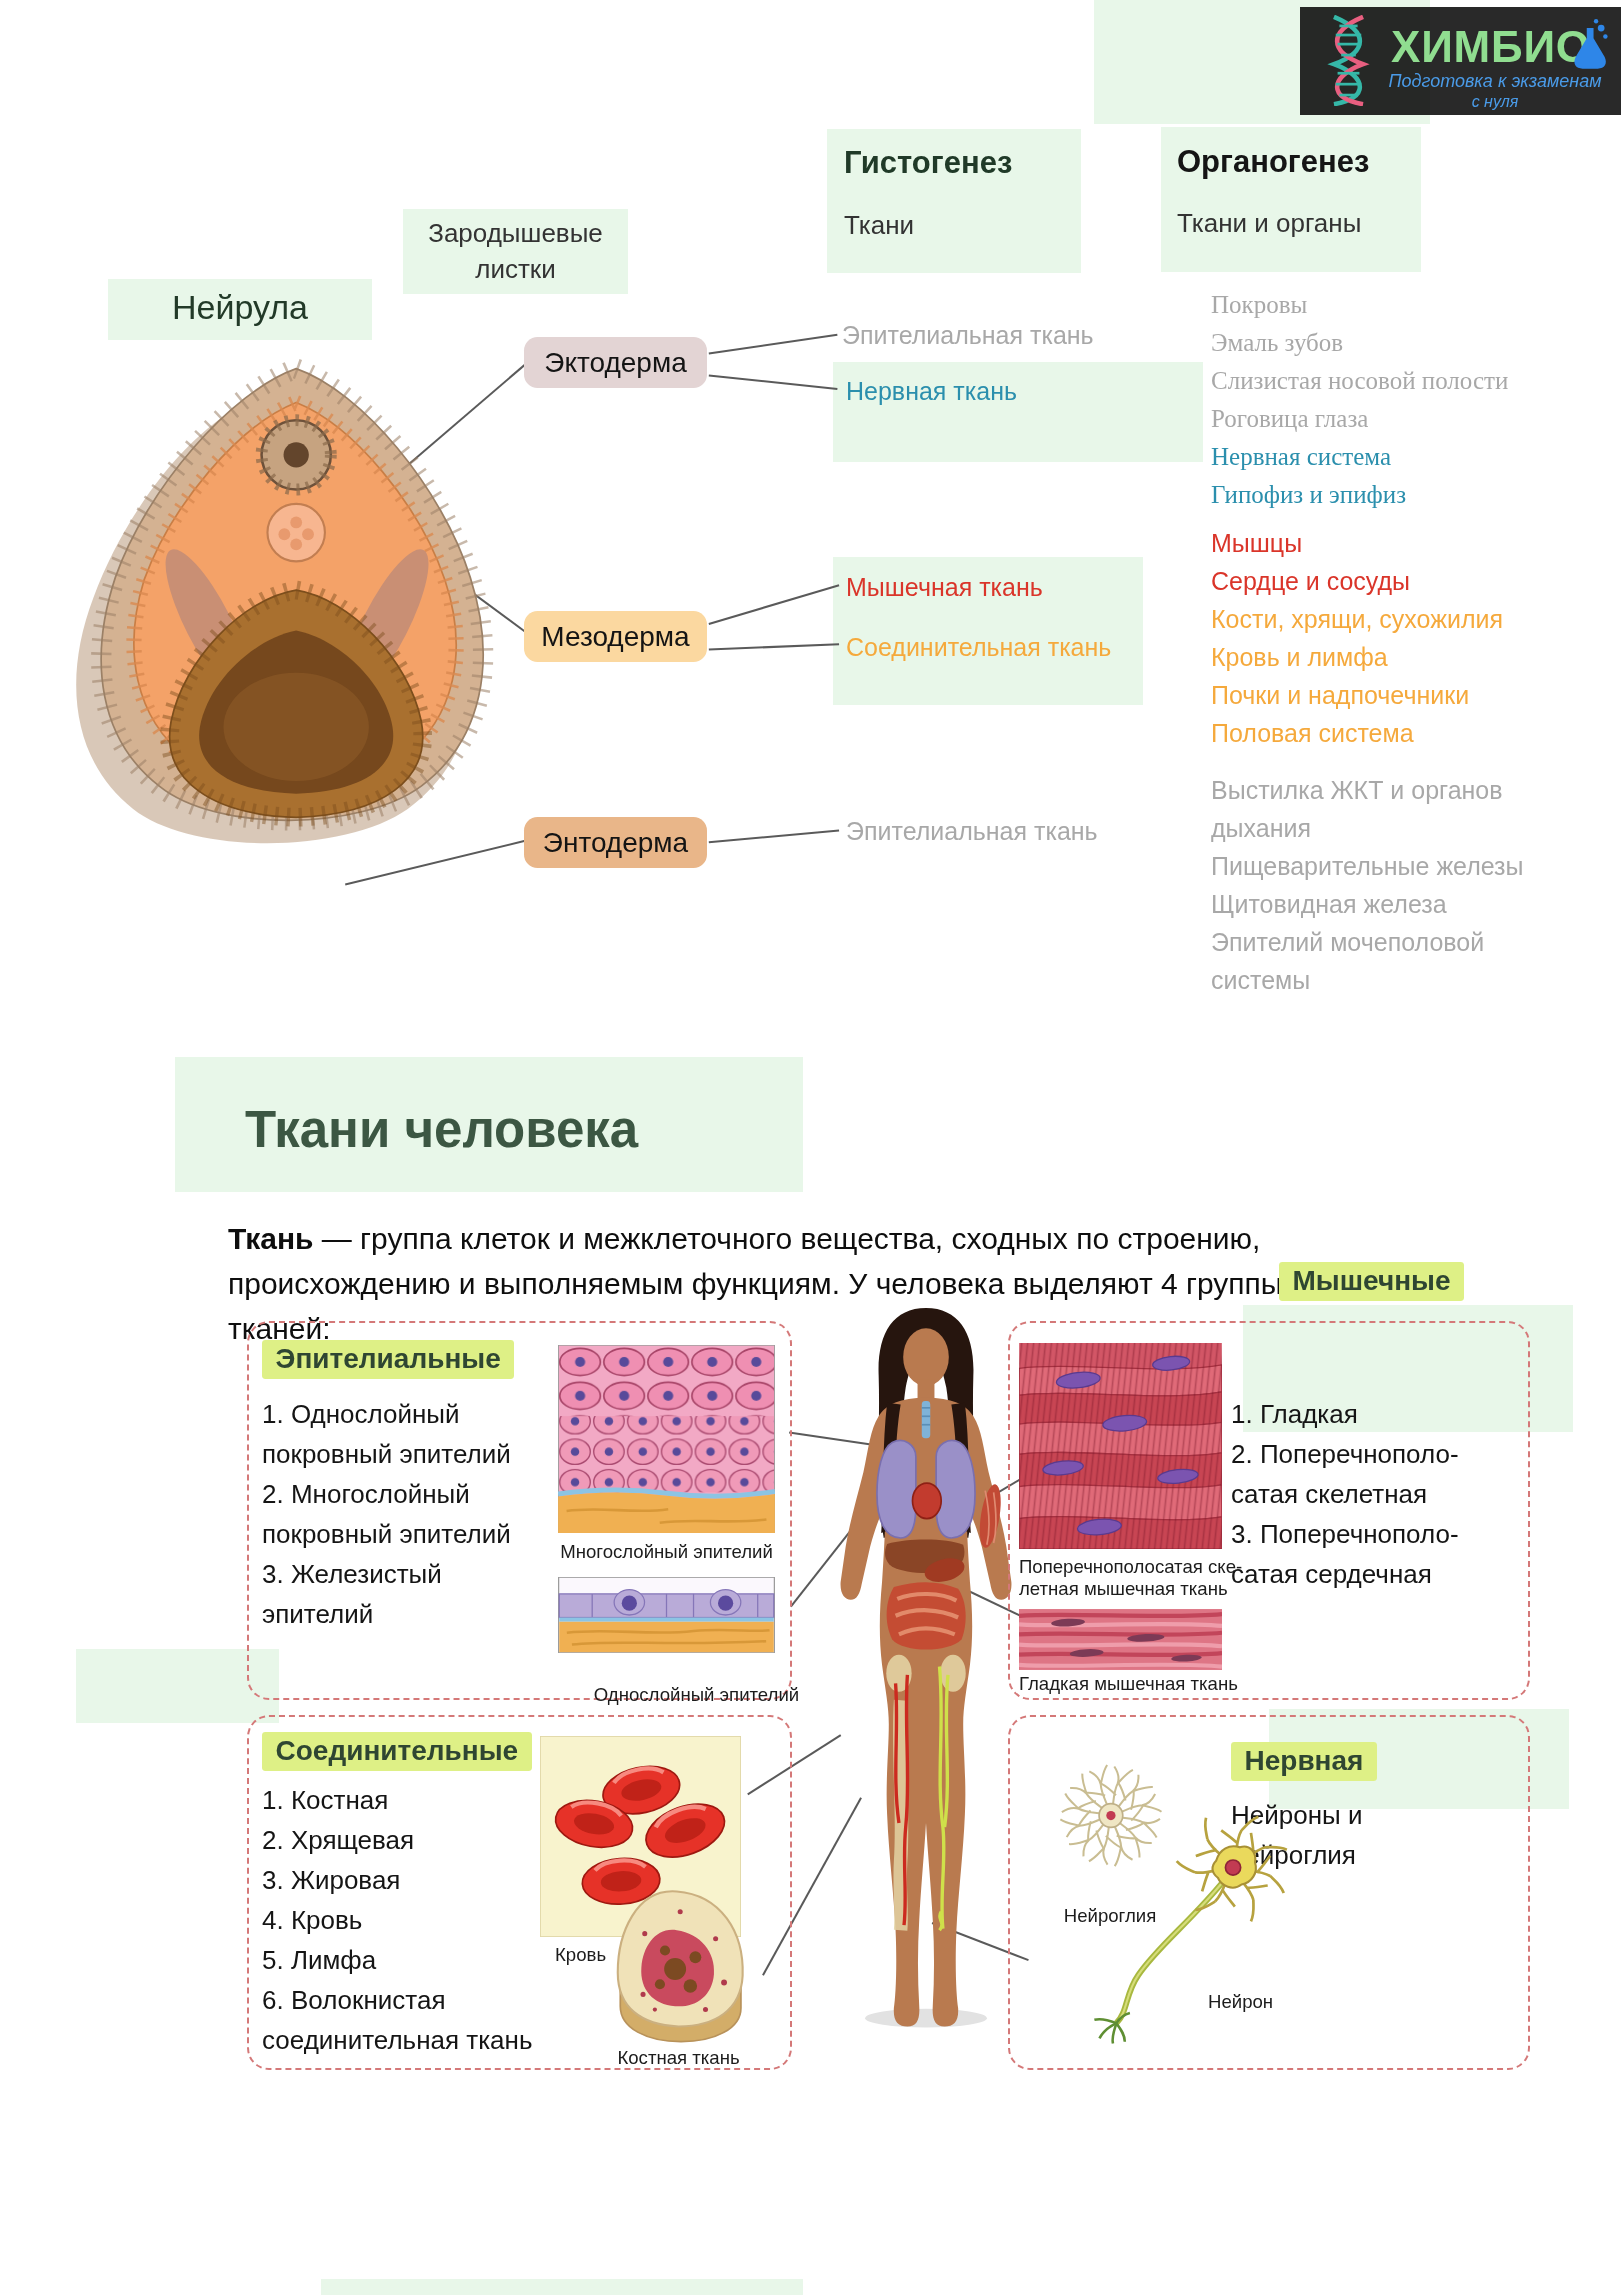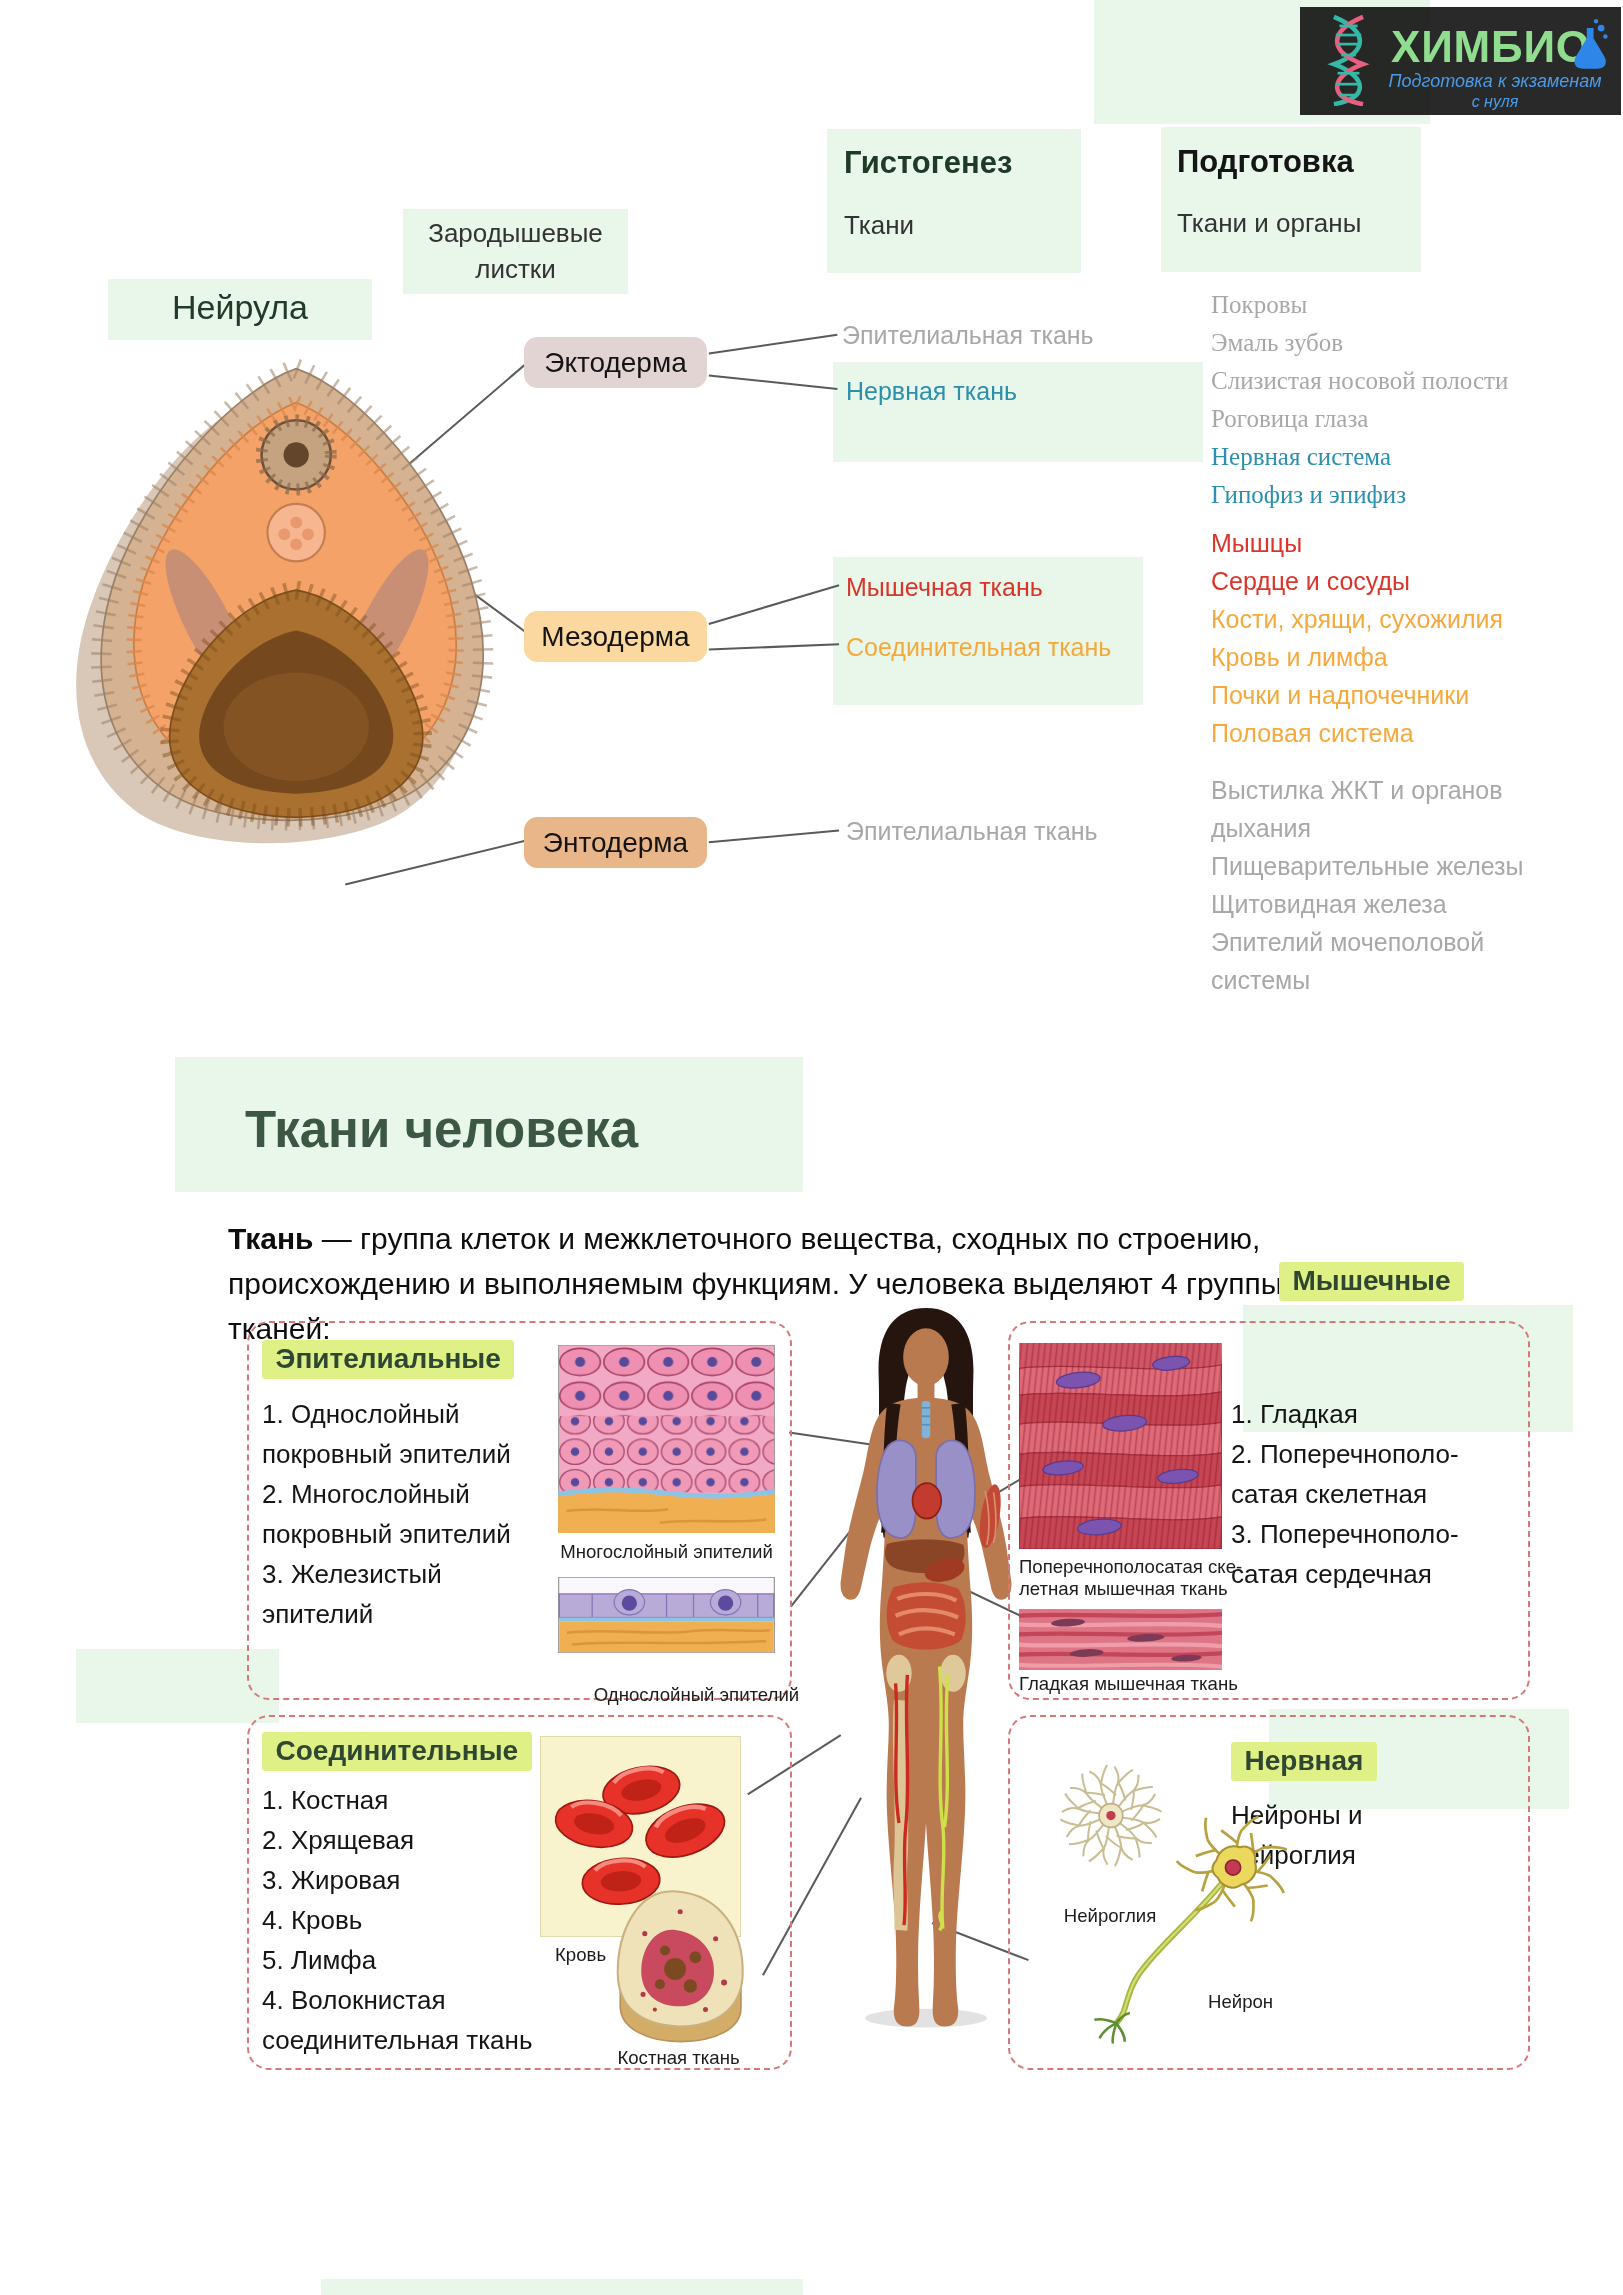--- a/index.html
+++ b/index.html
@@ -94,21 +94,21 @@
     </svg>
     <div class="tagline1">Подготовка к экзаменам</div>
     <div class="tagline2">с нуля</div>
   </div>
 
   <div class="txt" style="left:108px;top:288px;width:264px;text-align:center;font-size:34px;color:#223a28;">Нейрула</div>
   <div class="txt" style="left:403px;top:218px;width:225px;text-align:center;font-size:26px;color:#333;">Зародышевые</div>
   <div class="txt" style="left:403px;top:254px;width:225px;text-align:center;font-size:26px;color:#333;">листки</div>
   <div class="hdr-title" style="left:844px;top:145px;color:#203a28;">Гистогенез</div>
   <div class="hdr-sub" style="left:844px;top:210px;">Ткани</div>
-  <div class="hdr-title" style="left:1177px;top:144px;color:#151515;">Подготовка</div>
+  <div class="hdr-title" style="left:1177px;top:144px;color:#151515;">Органогенез</div>
   <div class="hdr-sub" style="left:1177px;top:208px;">Ткани и органы</div>
 
   <svg class="abs" style="left:66px;top:345px;" width="457" height="507" viewBox="0 0 540 600">
     <path d="M250,45 C340,75 445,185 480,290 C515,390 495,480 420,535 C345,588 165,590 95,535 C25,480 10,385 48,285 C85,185 165,75 250,45 Z" fill="#b99a7d" opacity="0.55" transform="translate(-16,14)"></path>
     <path d="M272,28 C350,55 445,170 478,275 C510,375 492,468 420,522 C348,575 178,577 110,522 C40,468 25,375 58,275 C95,170 195,55 272,28 Z" fill="#d4b292" stroke="#9b8066" stroke-width="2"></path>
     <path d="M272,28 C350,55 445,170 478,275 C510,375 492,468 420,522 C348,575 178,577 110,522 C40,468 25,375 58,275 C95,170 195,55 272,28 Z" fill="none" stroke="#9b8066" stroke-width="24" stroke-dasharray="3 13" opacity="0.55"></path>
     <path d="M272,68 C340,95 418,190 448,278 C476,362 460,442 398,488 C340,532 200,534 142,488 C82,442 66,362 92,278 C124,190 204,95 272,68 Z" fill="#f4a268" stroke="#c97e45" stroke-width="2"></path>
     <path d="M272,68 C340,95 418,190 448,278 C476,362 460,442 398,488 C340,532 200,534 142,488 C82,442 66,362 92,278 C124,190 204,95 272,68 Z" fill="none" stroke="#d98a50" stroke-width="18" stroke-dasharray="3 11" opacity="0.8"></path>
     <ellipse cx="168" cy="330" rx="27" ry="98" transform="rotate(-27 168 330)" fill="#c98f74"></ellipse>
     <ellipse cx="378" cy="330" rx="27" ry="98" transform="rotate(27 378 330)" fill="#c98f74"></ellipse>
@@ -334,21 +334,21 @@
   <div class="card" style="left:247px;top:1715px;width:541px;height:351px;"></div>
   <div class="card-title" style="left:262px;top:1732px;">
     <span>Соединительные</span>
   </div>
   <div class="card-lines" style="left:262px;top:1780px;">
     <div>1. Костная</div>
     <div>2. Хрящевая</div>
     <div>3. Жировая</div>
     <div>4. Кровь</div>
     <div>5. Лимфа</div>
-    <div>4. Волокнистая</div>
+    <div>6. Волокнистая</div>
     <div>соединительная ткань</div>
   </div>
   <svg class="abs" style="left:540px;top:1736px;" width="201" height="201" viewBox="0 0 238 238">
     <defs>
       <g id="rbc">
         <ellipse rx="46" ry="27" fill="#e63228" stroke="#9e1810" stroke-width="2"></ellipse>
         <ellipse rx="24" ry="12" fill="#c02218"></ellipse>
         <path d="M-30,-15 A34,18 0 0 1 30,-15" stroke="#f78a80" stroke-width="5" fill="none"></path>
       </g>
     </defs>

